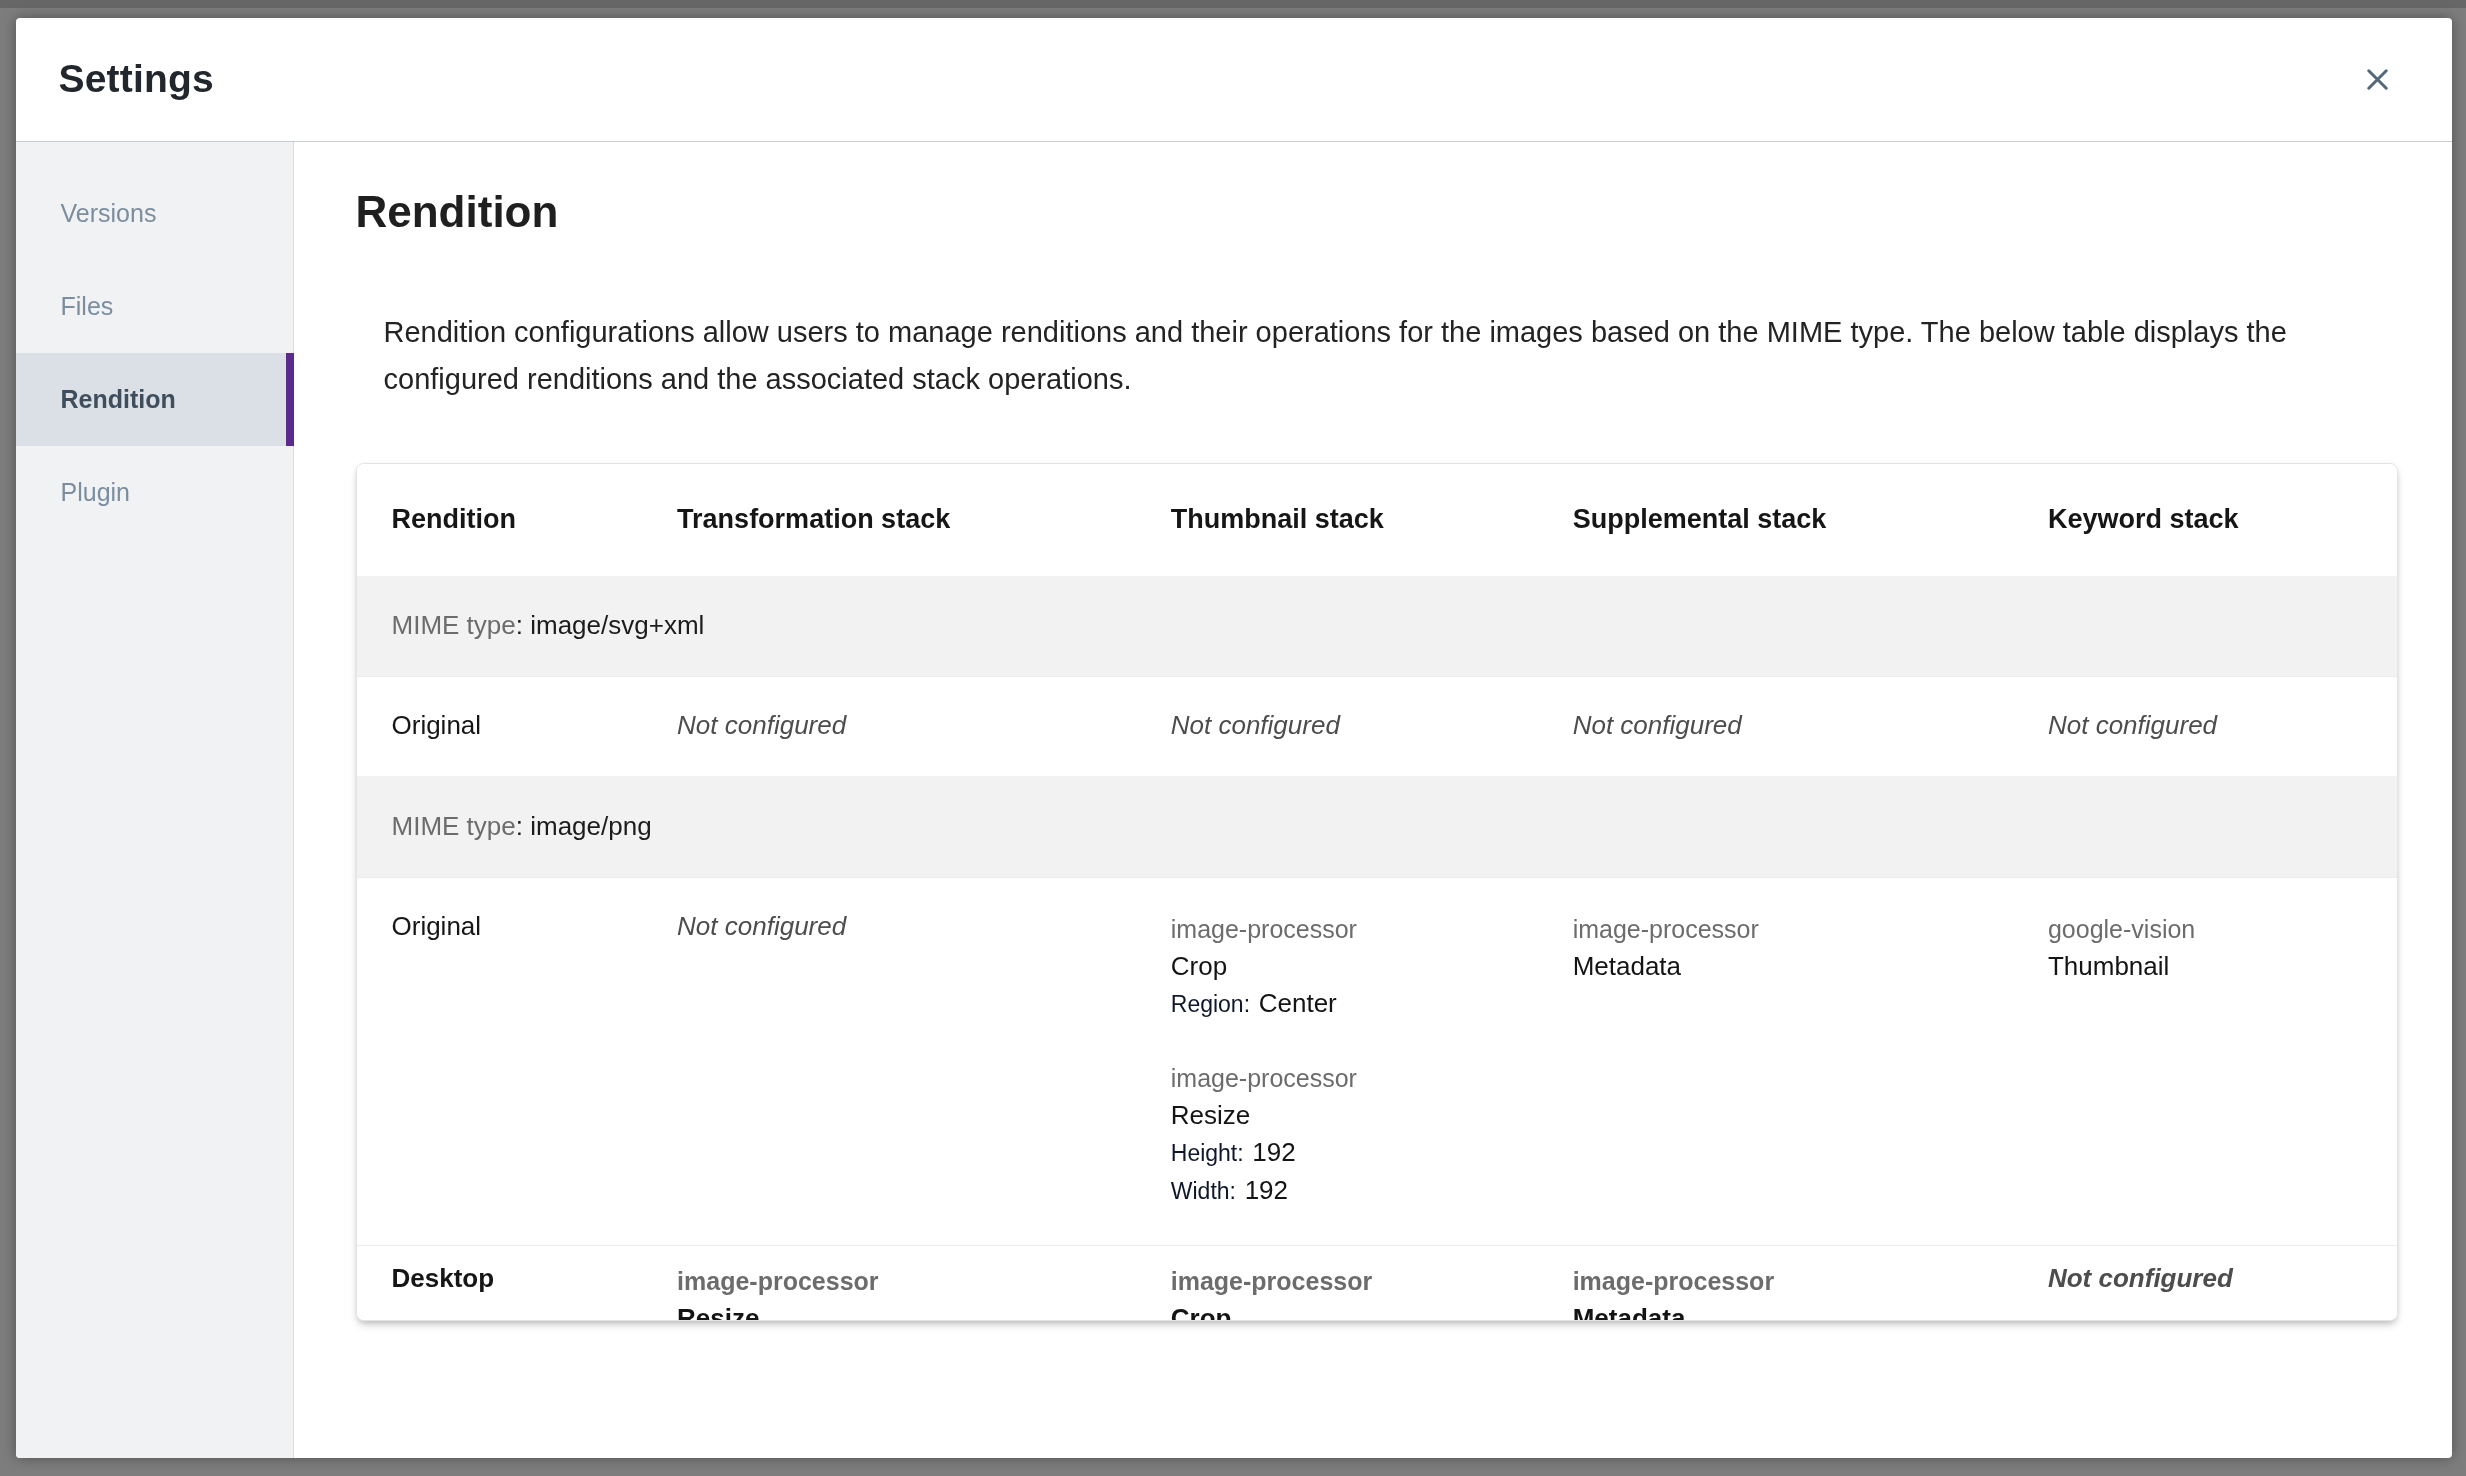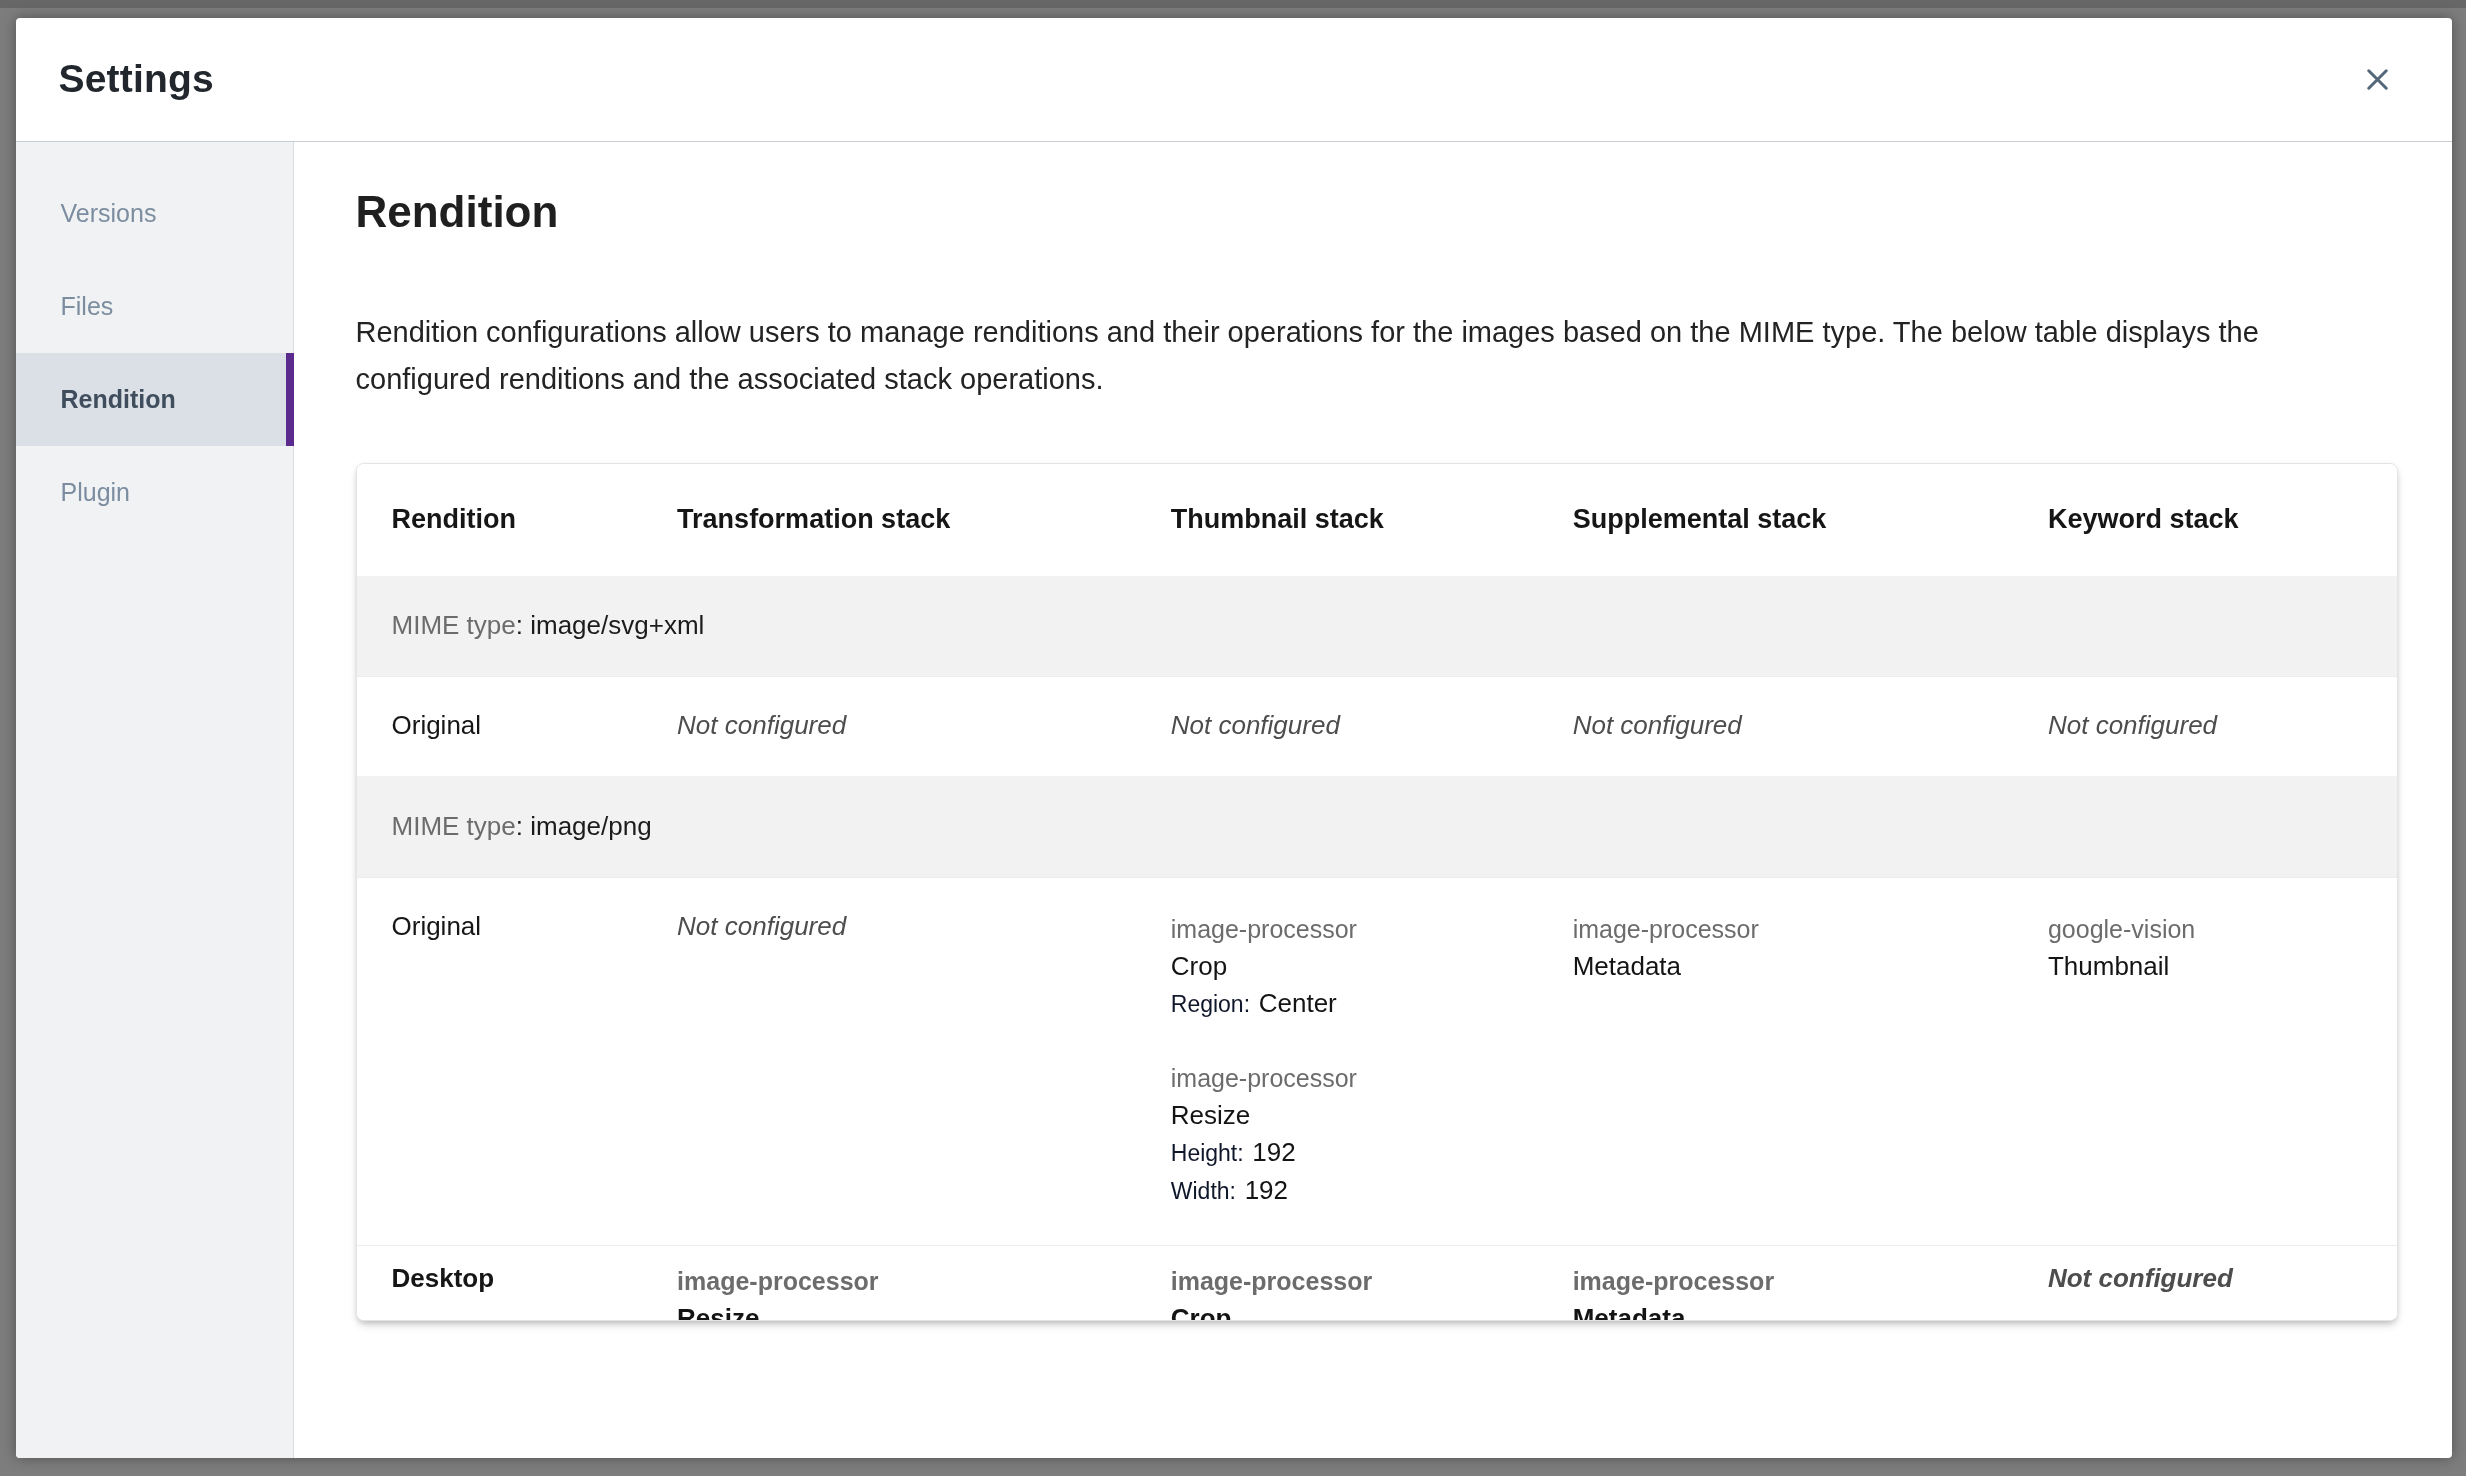--- a/index.html
+++ b/index.html
@@ -85,20 +85,21 @@
     font-size: 44px;
     font-weight: bold;
     color: #1f1f1f;
   }
   .content .desc {
     margin-top: 72px;
     max-width: 2033px;
     font-size: 29px;
     line-height: 47px;
     color: #232323;
+    margin-left: 28px;
   }
   .table-clip {
     margin-top: 60px;
     width: 2042px;
     height: 858px;
     border: 1.9px solid #e2e4e6;
     border-radius: 7.8px;
     overflow: hidden;
     box-shadow: 0 1.9px 5.8px rgba(0,0,0,0.06), 0 5.8px 9.7px -3.9px rgba(0,0,0,0.28);
     background: #fff;

